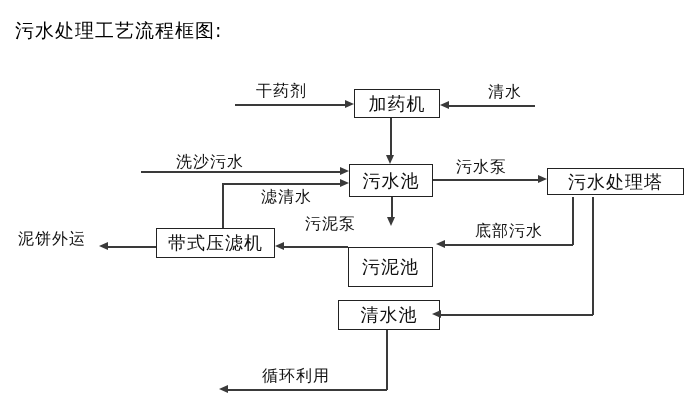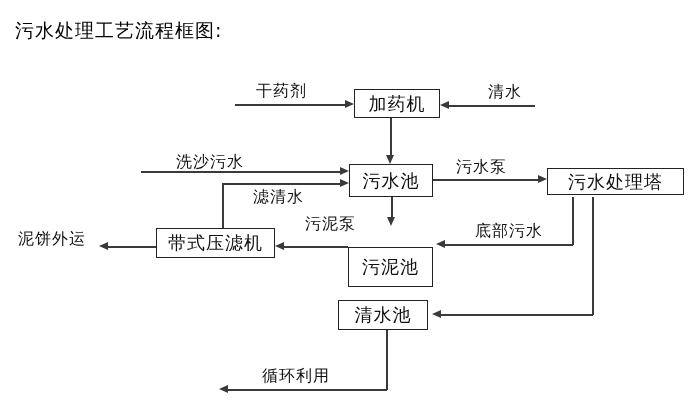--- a/index.html
+++ b/index.html
@@ -50,26 +50,26 @@
 
 <div class="canvas">
 
   <h1 class="title">污水处理工艺流程框图:</h1>
 
   <div class="node" style="left:354px;top:89px;width:86px;height:29px;">加药机</div>
   <div class="node" style="left:349px;top:164px;width:84px;height:33px;">污水池</div>
   <div class="node" style="left:547px;top:168px;width:137px;height:27px;">污水处理塔</div>
   <div class="node" style="left:156px;top:228px;width:119px;height:30px;font-family:Liberation Serif, serif;">带式压滤机</div>
   <div class="node" style="left:348px;top:226px;width:85px;height:40px;margin-top:21px;">污泥池</div>
-  <div class="node" style="left:338px;top:300px;width:90px;height:30px;">清水池</div>
+  <div class="node" style="left:338px;top:300px;width:102px;height:30px;">清水池</div>
 
   <span class="elabel" style="left:256px;top:81px;">干药剂</span>
   <span class="elabel" style="left:454px;top:82px;margin-left:34px;">清水</span>
   <span class="elabel" style="left:176px;top:152px;">洗沙污水</span>
-  <span class="elabel" style="left:253px;top:187px;">滤清水</span>
+  <span class="elabel" style="left:261px;top:187px;">滤清水</span>
   <span class="elabel" style="left:456px;top:157px;">污水泵</span>
   <span class="elabel" style="left:289px;top:214px;margin-left:16px;">污泥泵</span>
   <span class="elabel" style="left:475px;top:221px;">底部污水</span>
   <span class="elabel" style="left:18px;top:229px;">泥饼外运</span>
   <span class="elabel" style="left:262px;top:366px;">循环利用</span>
 
   <div class="ln h" style="left:235px;top:104px;width:111px;"></div>
   <div class="ar right" style="left:345px;top:100px;"></div>
 
   <div class="ln h" style="left:449px;top:105px;width:86px;"></div>

